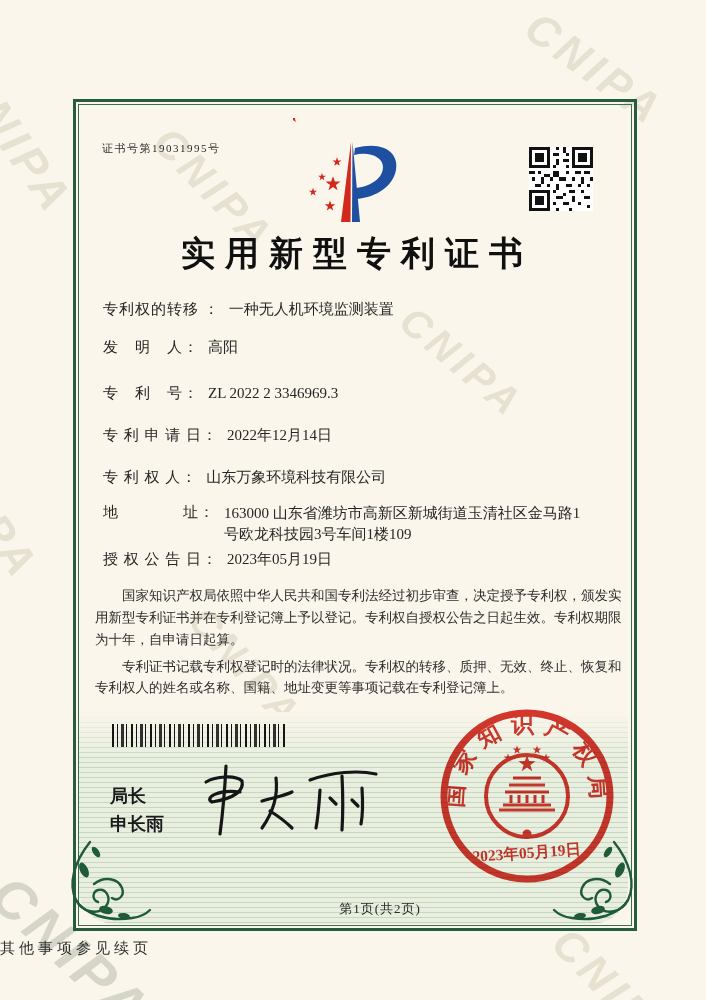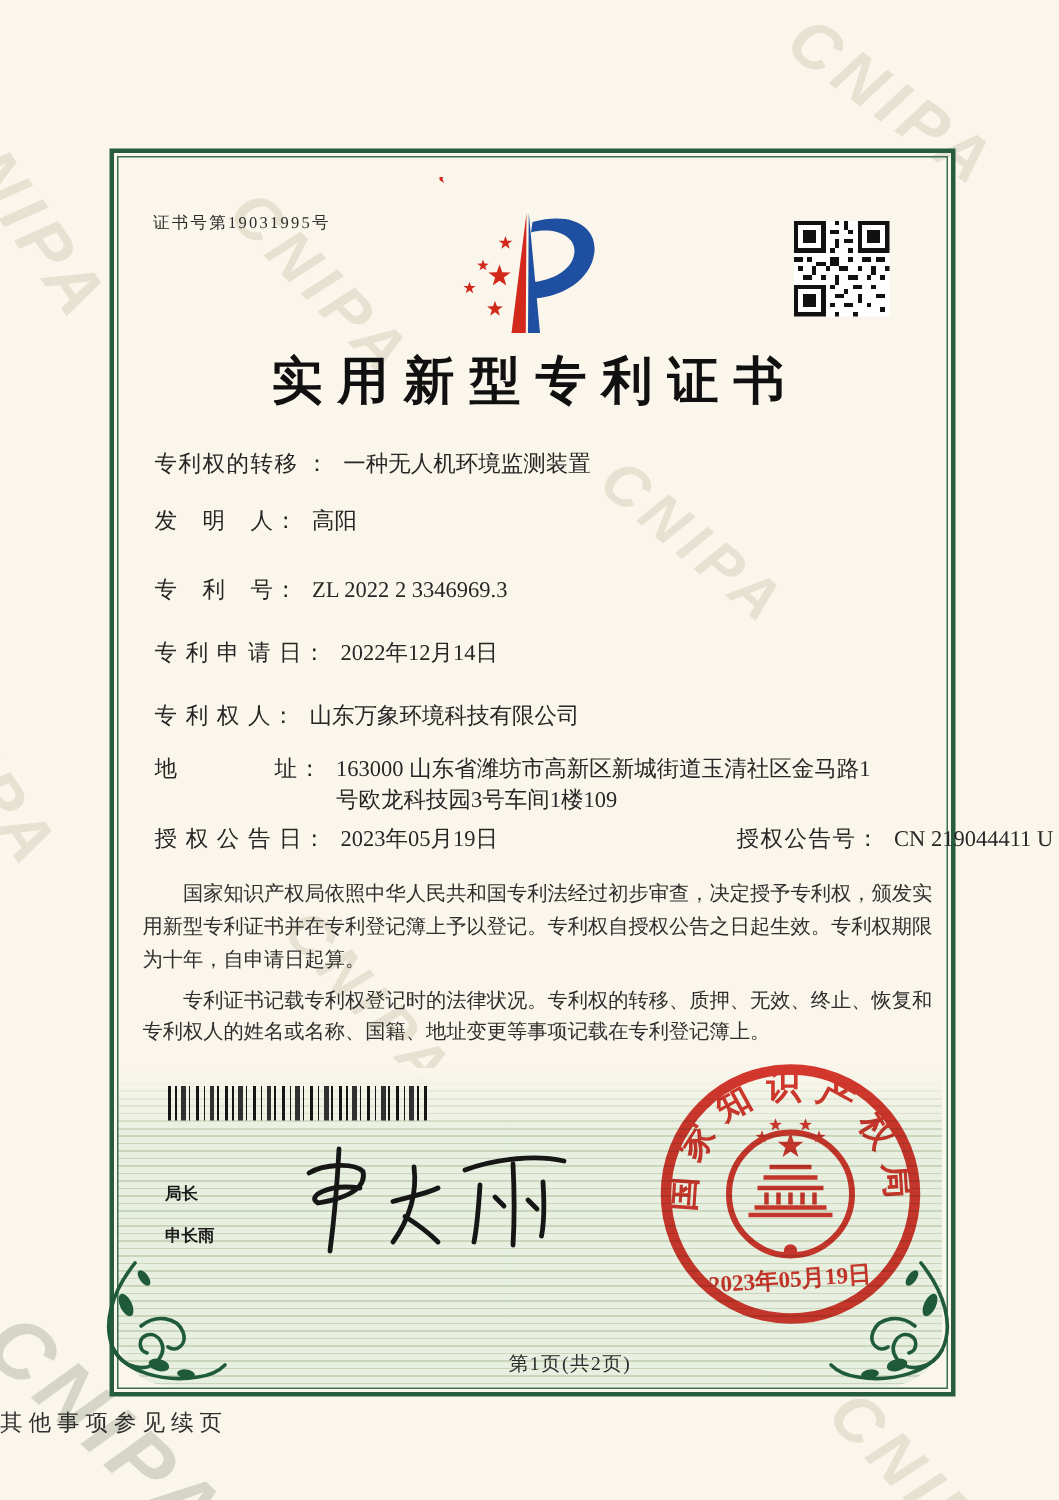--- a/index.html
+++ b/index.html
@@ -63,21 +63,21 @@
       repeating-linear-gradient(90deg,
         #151515 0 2px, rgba(0,0,0,0) 2px 5px,
         #151515 5px 6px, rgba(0,0,0,0) 6px 9px,
         #303030 9px 12px, rgba(0,0,0,0) 12px 14px,
         #151515 14px 15px, rgba(0,0,0,0) 15px 19px);
   }
   
   .official{
     position:absolute;left:110px;top:782px;
     font-family:"Liberation Sans", sans-serif;
-    font-size:11px;font-weight:700;color:#1b1b1b;line-height:28px;
+    font-size:18px;font-weight:700;color:#1b1b1b;line-height:28px;
   }
   .signature-svg{position:absolute;left:192px;top:756px;}
   
   .seal-svg{position:absolute;left:437px;top:706px;mix-blend-mode:multiply;opacity:0.92;}
   
   .page-info{position:absolute;left:73px;top:900px;width:558px;text-align:center;font-size:13px;color:#2a2a2a;letter-spacing:1px;padding-left:28px;}
   .continuation{position:absolute;left:0;top:939px;width:706px;text-align:left;font-size:15px;letter-spacing:4px;color:#303030;}
   
   .flourish{position:absolute;}
 </style>
@@ -169,23 +169,20 @@
   <span class="lbl">专 利 申 请 日：</span><span class="val">2022年12月14日</span>
 </div>
 <div class="field-row" style="top:468px;">
   <span class="lbl">专 利 权 人：</span><span class="val">山东万象环境科技有限公司</span>
 </div>
 <div class="field-row" style="top:503px;">
   <span class="lbl" style="vertical-align:top;">地　　　　址：</span><span class="addr-val"><span>163000 山东省潍坊市高新区新城街道玉清社区金马路1</span><br><span>号欧龙科技园3号车间1楼109</span></span>
 </div>
 <div class="field-row" style="top:550px;width:528px;">
   <span class="lbl">授 权 公 告 日：</span><span class="val">2023年05月19日</span>
-  <span class="grant-no-group">
-    <span class="lbl">授权公告号：</span><span class="val">CN 219044411 U</span>
-  </span>
 </div>
 
 <div class="body-text">
   <p>国家知识产权局依照中华人民共和国专利法经过初步审查，决定授予专利权，颁发实用新型专利证书并在专利登记簿上予以登记。专利权自授权公告之日起生效。专利权期限为十年，自申请日起算。</p>
   <p>专利证书记载专利权登记时的法律状况。专利权的转移、质押、无效、终止、恢复和专利权人的姓名或名称、国籍、地址变更等事项记载在专利登记簿上。</p>
 </div>
 
 <div class="barcode"></div>
 
 <div class="official">

